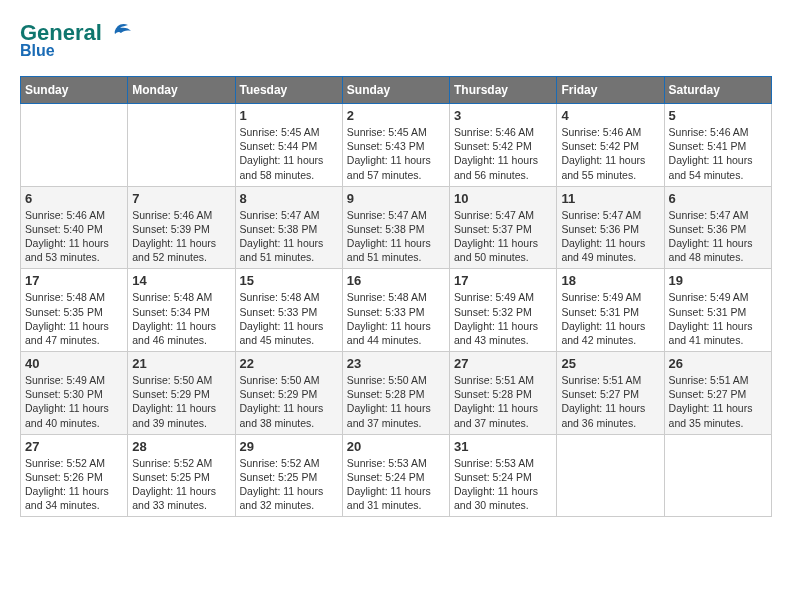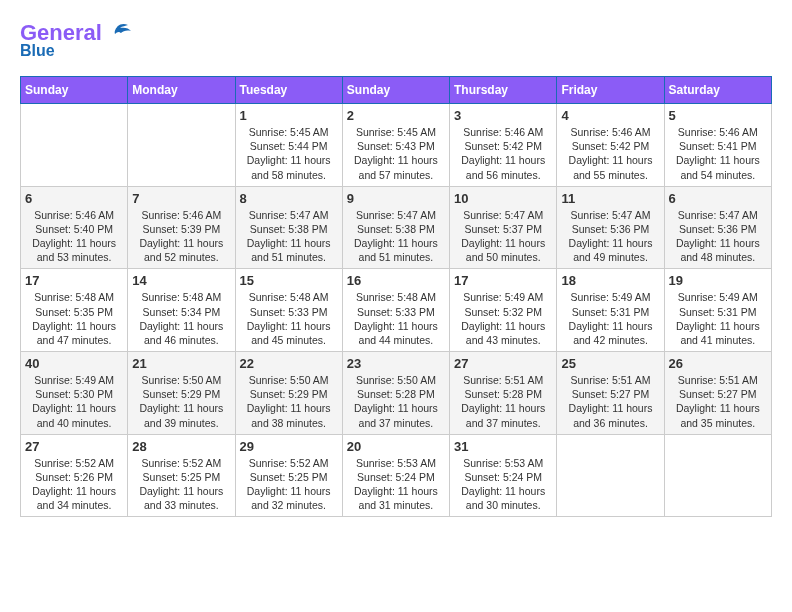--- a/index.html
+++ b/index.html
@@ -63,34 +63,33 @@
       font-size: 13px;
       font-weight: bold;
       color: #333;
       display: block;
       margin-bottom: 2px;
     }
     .cell-info {
       font-size: 10.5px;
       color: #333;
       line-height: 1.35;
-      text-align: center;
     }
     .empty { background: #f9f9f9; }
     tr:nth-child(even) td { background: #f4f4f4; }
     tr:nth-child(odd) td { background: #ffffff; }
-    .calendar thead tr th { background: #8b5cf6; }
+    .calendar thead tr th { background: #737373; }
   </style>
 </head>
 <body>
 
 <div class="header">
   <div class="logo">
     <div class="logo-row">
-      <span style="font-size:22px;font-weight:bold;color:#8b5cf6;">General</span>
+      <span style="font-size:22px;font-weight:bold;color:#0f766e;">General</span>
       <svg width="28" height="22" viewBox="0 0 28 22" style="margin-left:2px;">
         <path d="M14 4 C16 2, 20 1, 24 3 C22 4, 18 4, 16 6 C20 5, 25 6, 27 9 C23 8, 19 9, 17 11 C15 9, 13 7, 14 4Z" fill="#1a6bb5"></path>
         <path d="M14 4 C12 6, 10 9, 11 12 C13 10, 15 9, 17 11 C16 8, 15 6, 14 4Z" fill="#1a6bb5"></path>
       </svg>
     </div>
     <span style="font-size:16px;font-weight:bold;color:#1a6bb5;margin-top:-4px;">Blue</span>
   </div>
   <div class="title-area">
     <div class="month-title"></div>
     <div class="location"></div>

